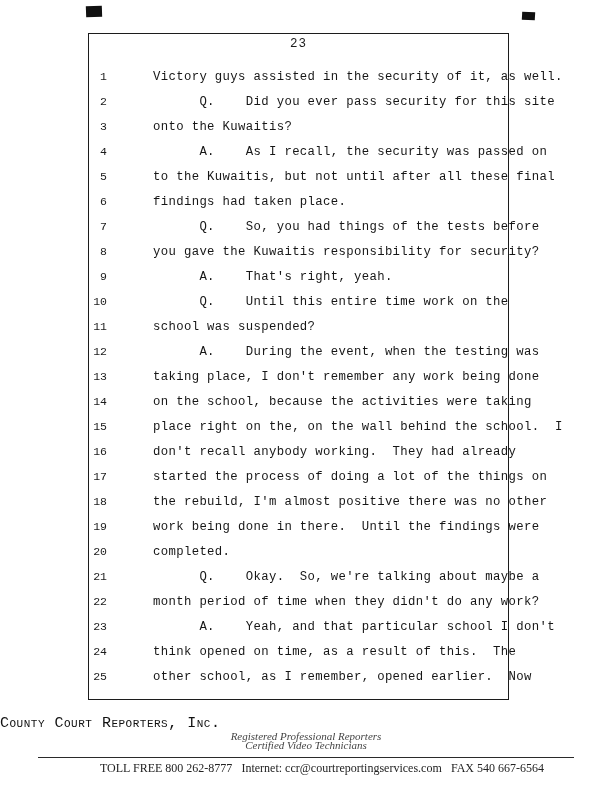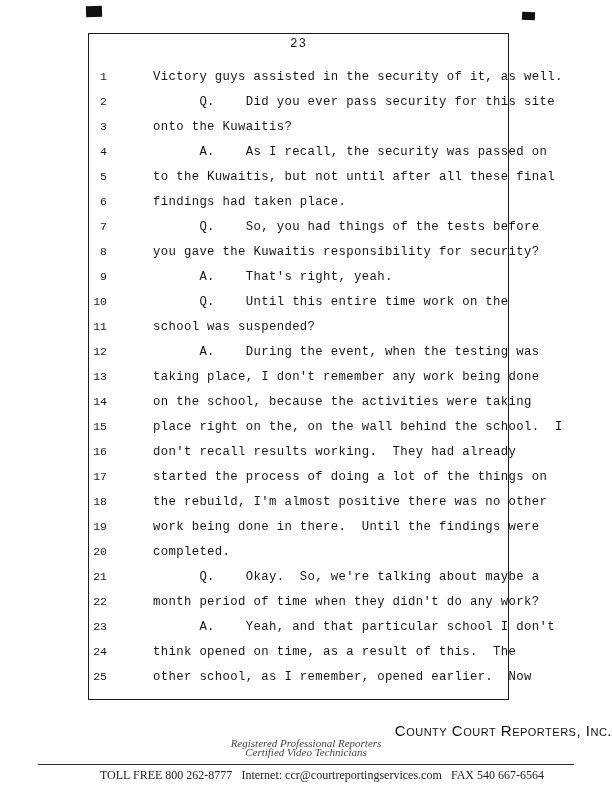--- a/index.html
+++ b/index.html
@@ -57,27 +57,27 @@
     font-family:"Liberation Mono","DejaVu Sans Mono",monospace;
     font-size:12.3px;
     letter-spacing:0.35px;
     white-space:pre;
     color:#161616;
   }
 
   
   .footer{position:absolute;left:0;top:702px;width:612px;}
   .firm-name{
-    text-align:right;
-    font-family:Liberation Sans, sans-serif;
+    text-align:left;
+    font-family:Liberation Mono, monospace;
     font-variant:small-caps;
     font-size:15px;
     letter-spacing:0.5px;
     color:#111;
-    margin-top:20px;
+    margin-top:13px;
   }
   .tagline{
     text-align:center;
     font-family:"Liberation Serif",serif;
     font-style:italic;
     font-size:11px;
     color:#444;
     line-height:9px;
   }
   .rule{
@@ -179,21 +179,21 @@
         <div class="line-row">
           <span class="line-num">14</span>
           <span class="line-text">on the school, because the activities were taking</span>
         </div>
         <div class="line-row">
           <span class="line-num">15</span>
           <span class="line-text">place right on the, on the wall behind the school.  I</span>
         </div>
         <div class="line-row">
           <span class="line-num">16</span>
-          <span class="line-text">don't recall results working.  They had already</span>
+          <span class="line-text">don't recall anybody working.  They had already</span>
         </div>
         <div class="line-row">
           <span class="line-num">17</span>
           <span class="line-text">started the process of doing a lot of the things on</span>
         </div>
         <div class="line-row">
           <span class="line-num">18</span>
           <span class="line-text">the rebuild, I'm almost positive there was no other</span>
         </div>
         <div class="line-row">

